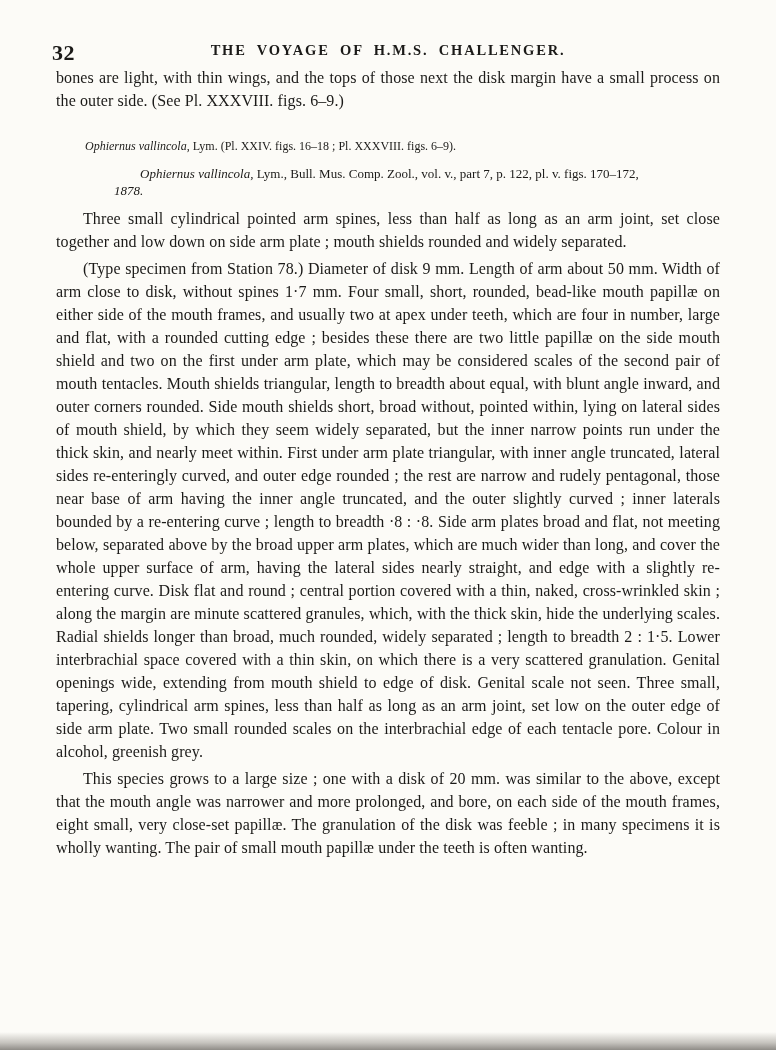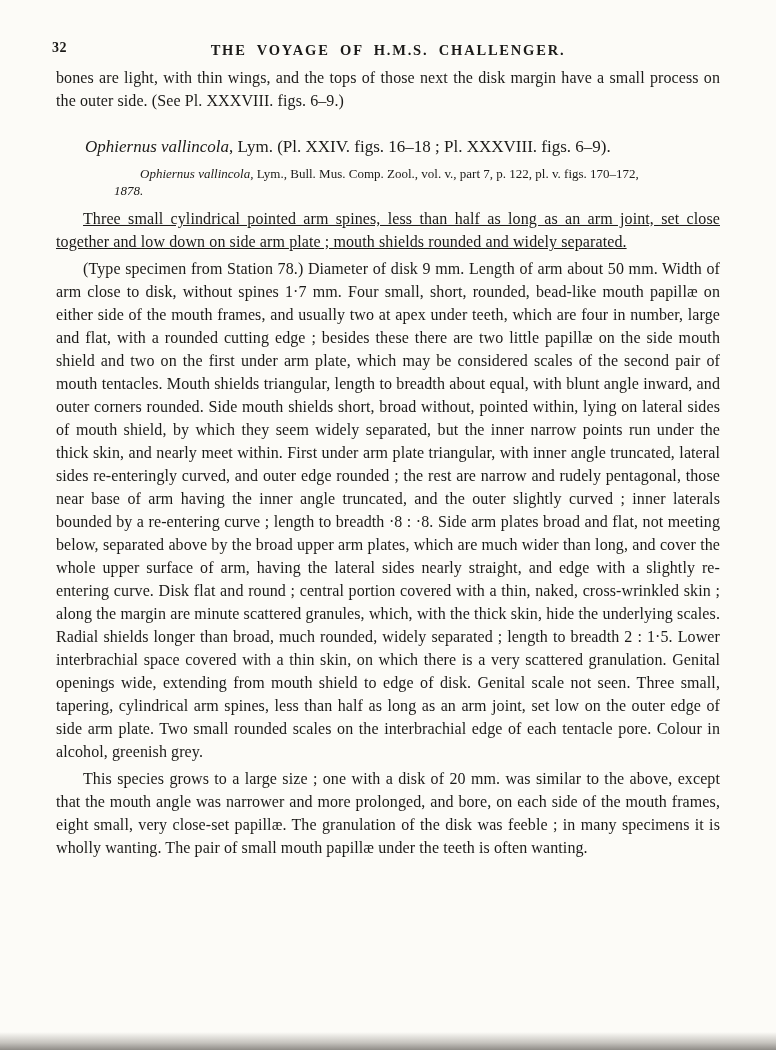--- a/index.html
+++ b/index.html
@@ -32,21 +32,21 @@
   }
   .running-head {
     position: relative;
     height: 22px;
     text-align: center;
   }
   .page-num {
     position: absolute;
     left: 0;
     top: 0;
-    font-size: 14px;
+    font-size: 22px;
     font-weight: bold;
     letter-spacing: 0.5px;
   }
   .running-title {
     display: inline-block;
     font-size: 14.5px;
     font-weight: bold;
     letter-spacing: 1.8px;
     word-spacing: 5px;
     padding-top: 2px;
@@ -60,38 +60,37 @@
   }
   .intro {
     margin-top: 24px;
   }
   .indent {
     text-indent: 27px;
   }
   .species-heading {
     margin: 23px 0 0 0;
     padding-left: 33px;
-    font-size: 17px;
+    font-size: 12px;
     line-height: 23px;
     text-align: left;
   }
   .citation {
     margin: 7px 0 8px 0;
     padding-left: 88px;
     font-size: 13px;
     line-height: 17px;
     text-align: left;
   }
   .citation .cite-line2 {
     margin-left: -26px;
     font-style: italic;
   }
   .diagnosis {
     margin-top: 8px;
-    text-decoration: underline;
   }
 </style>
 </head>
 <body>
 
 <div class="page">
 
   <header class="running-head">
     <span class="page-num">32</span>
     <span class="running-title">THE VOYAGE OF H.M.S. CHALLENGER.</span>

